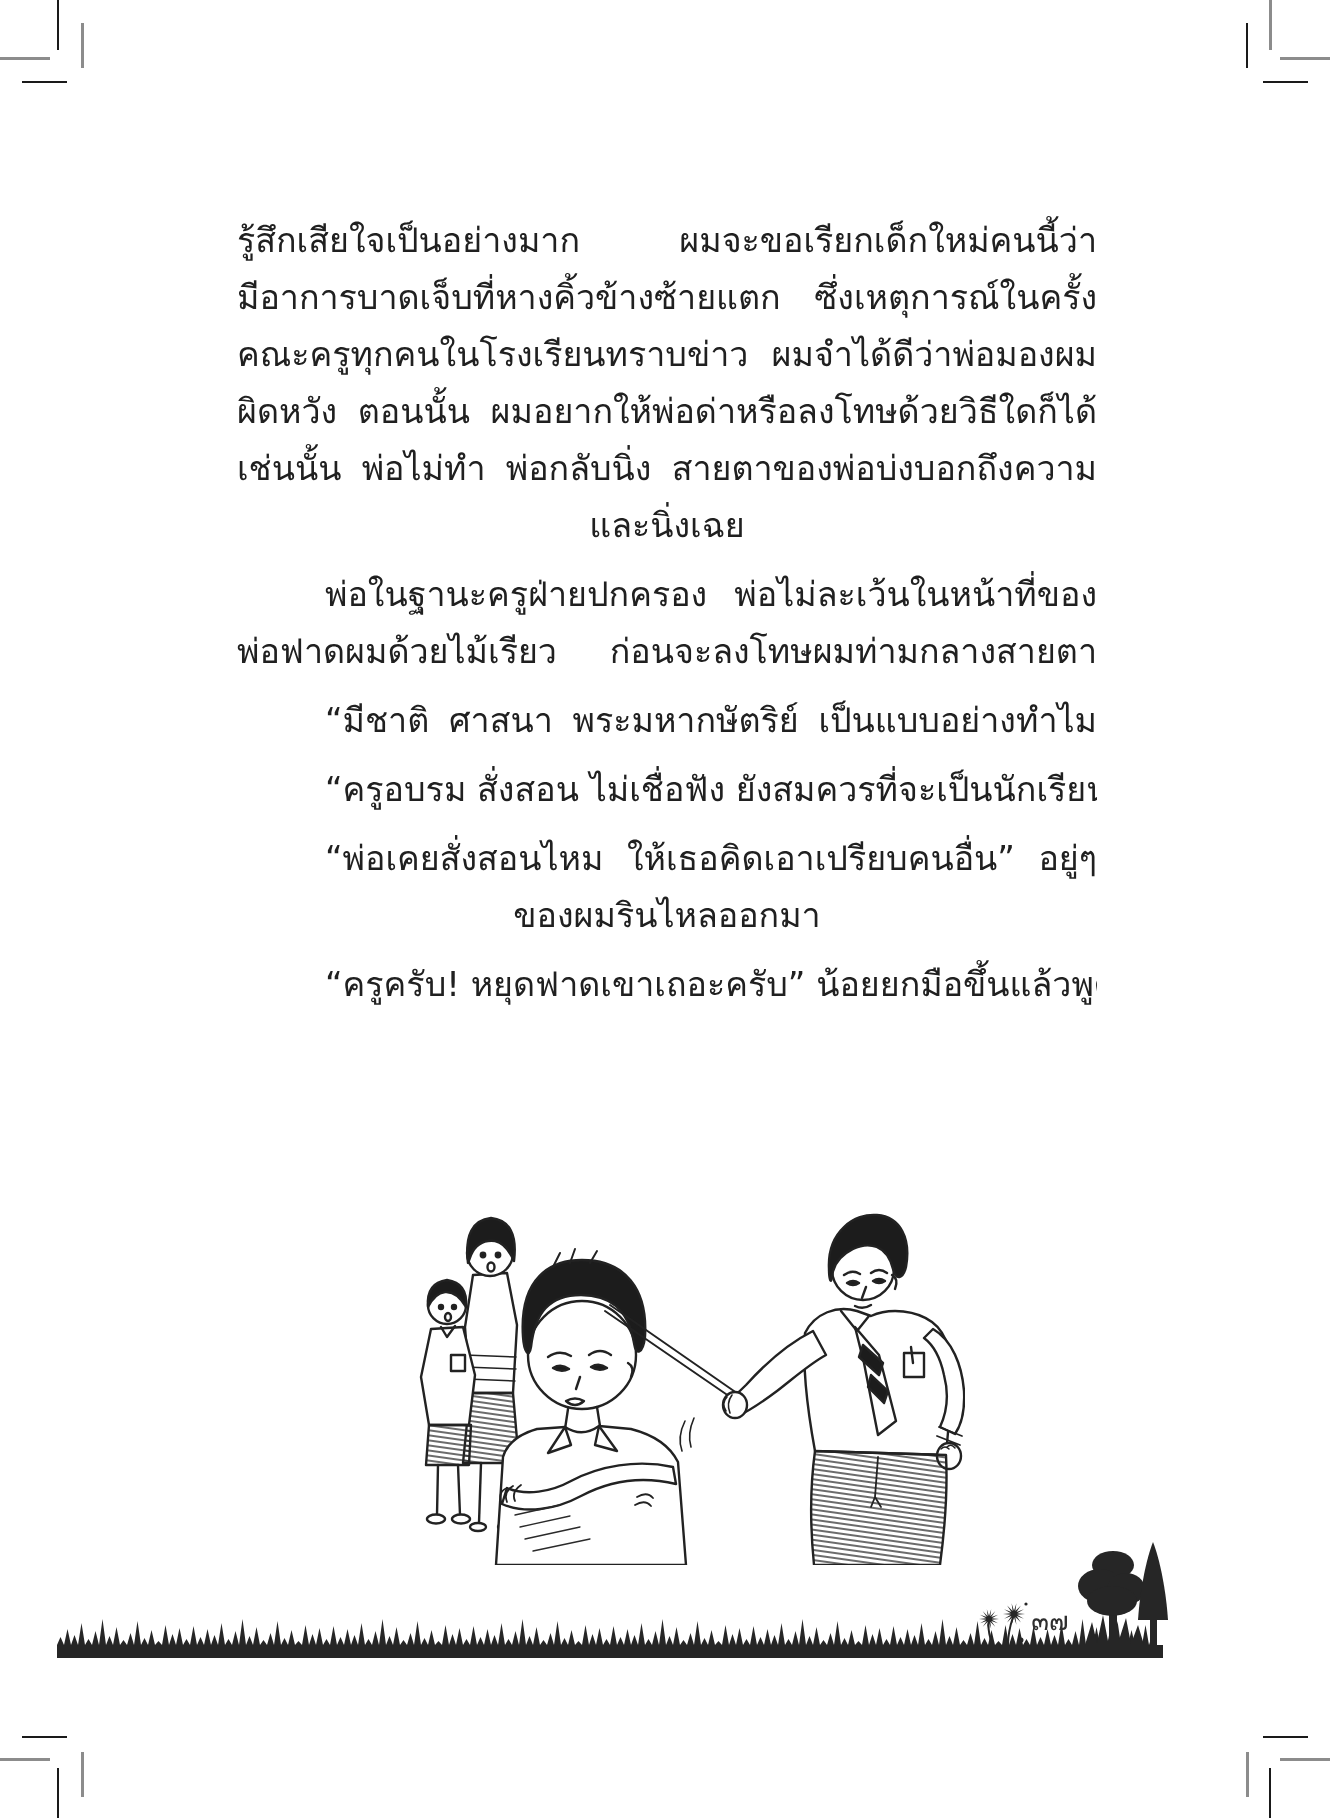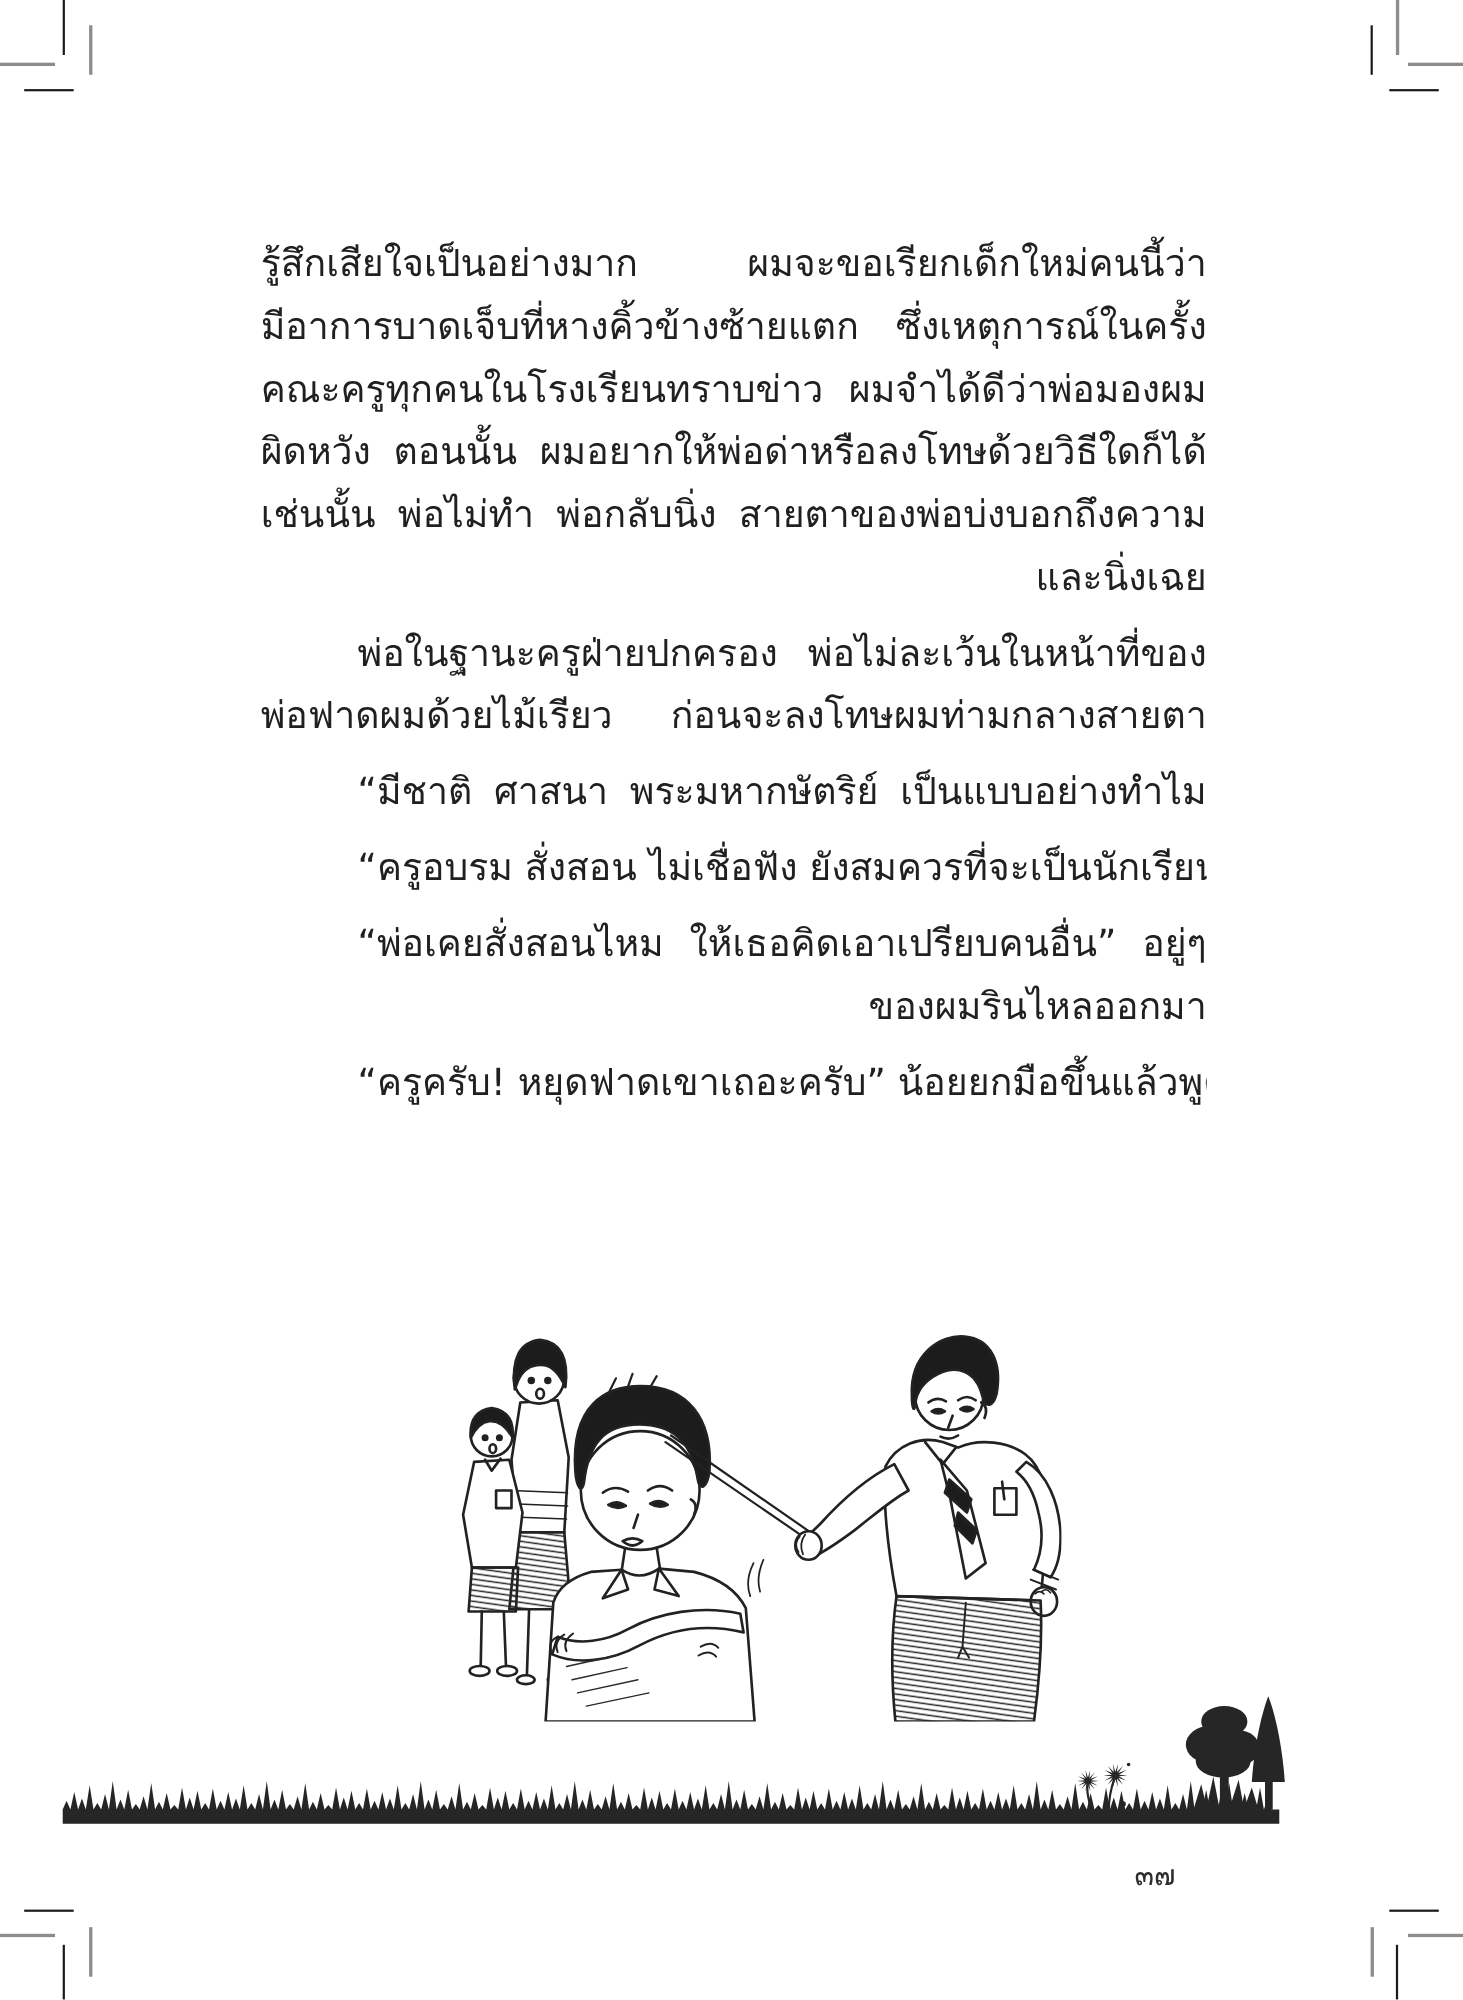--- a/index.html
+++ b/index.html
@@ -17,32 +17,32 @@
   
   .text-block{
     position:absolute;left:237px;top:212px;width:860px;
     color:#202020;font-size:34px;
   }
   .paragraph{margin:0;}
   .paragraph + .paragraph{margin-top:12px;}
   .line{
     height:57px;line-height:57px;
     white-space:nowrap;overflow:hidden;
-    text-align:right;
+    text-align:center;
   }
   .line.fill{
     white-space:normal;
     text-align:justify;
     text-align-last:justify;
   }
   .line.first-indent{padding-left:88px;}
   .line.fill.first-indent{text-indent:0;}
   
   .page-number{
-    position:absolute;left:1018px;top:1684px;width:64px;
+    position:absolute;left:1018px;top:1600px;width:64px;
     text-align:center;font-size:26px;color:#2e2e2e;
   }
   
   .scenery,.illustration{position:absolute;pointer-events:none;}
   .scenery{left:0;top:0;width:1330px;height:1818px;}
   .illustration{left:385px;top:1205px;width:580px;height:360px;}
 </style>
 </head>
 <body>
 

